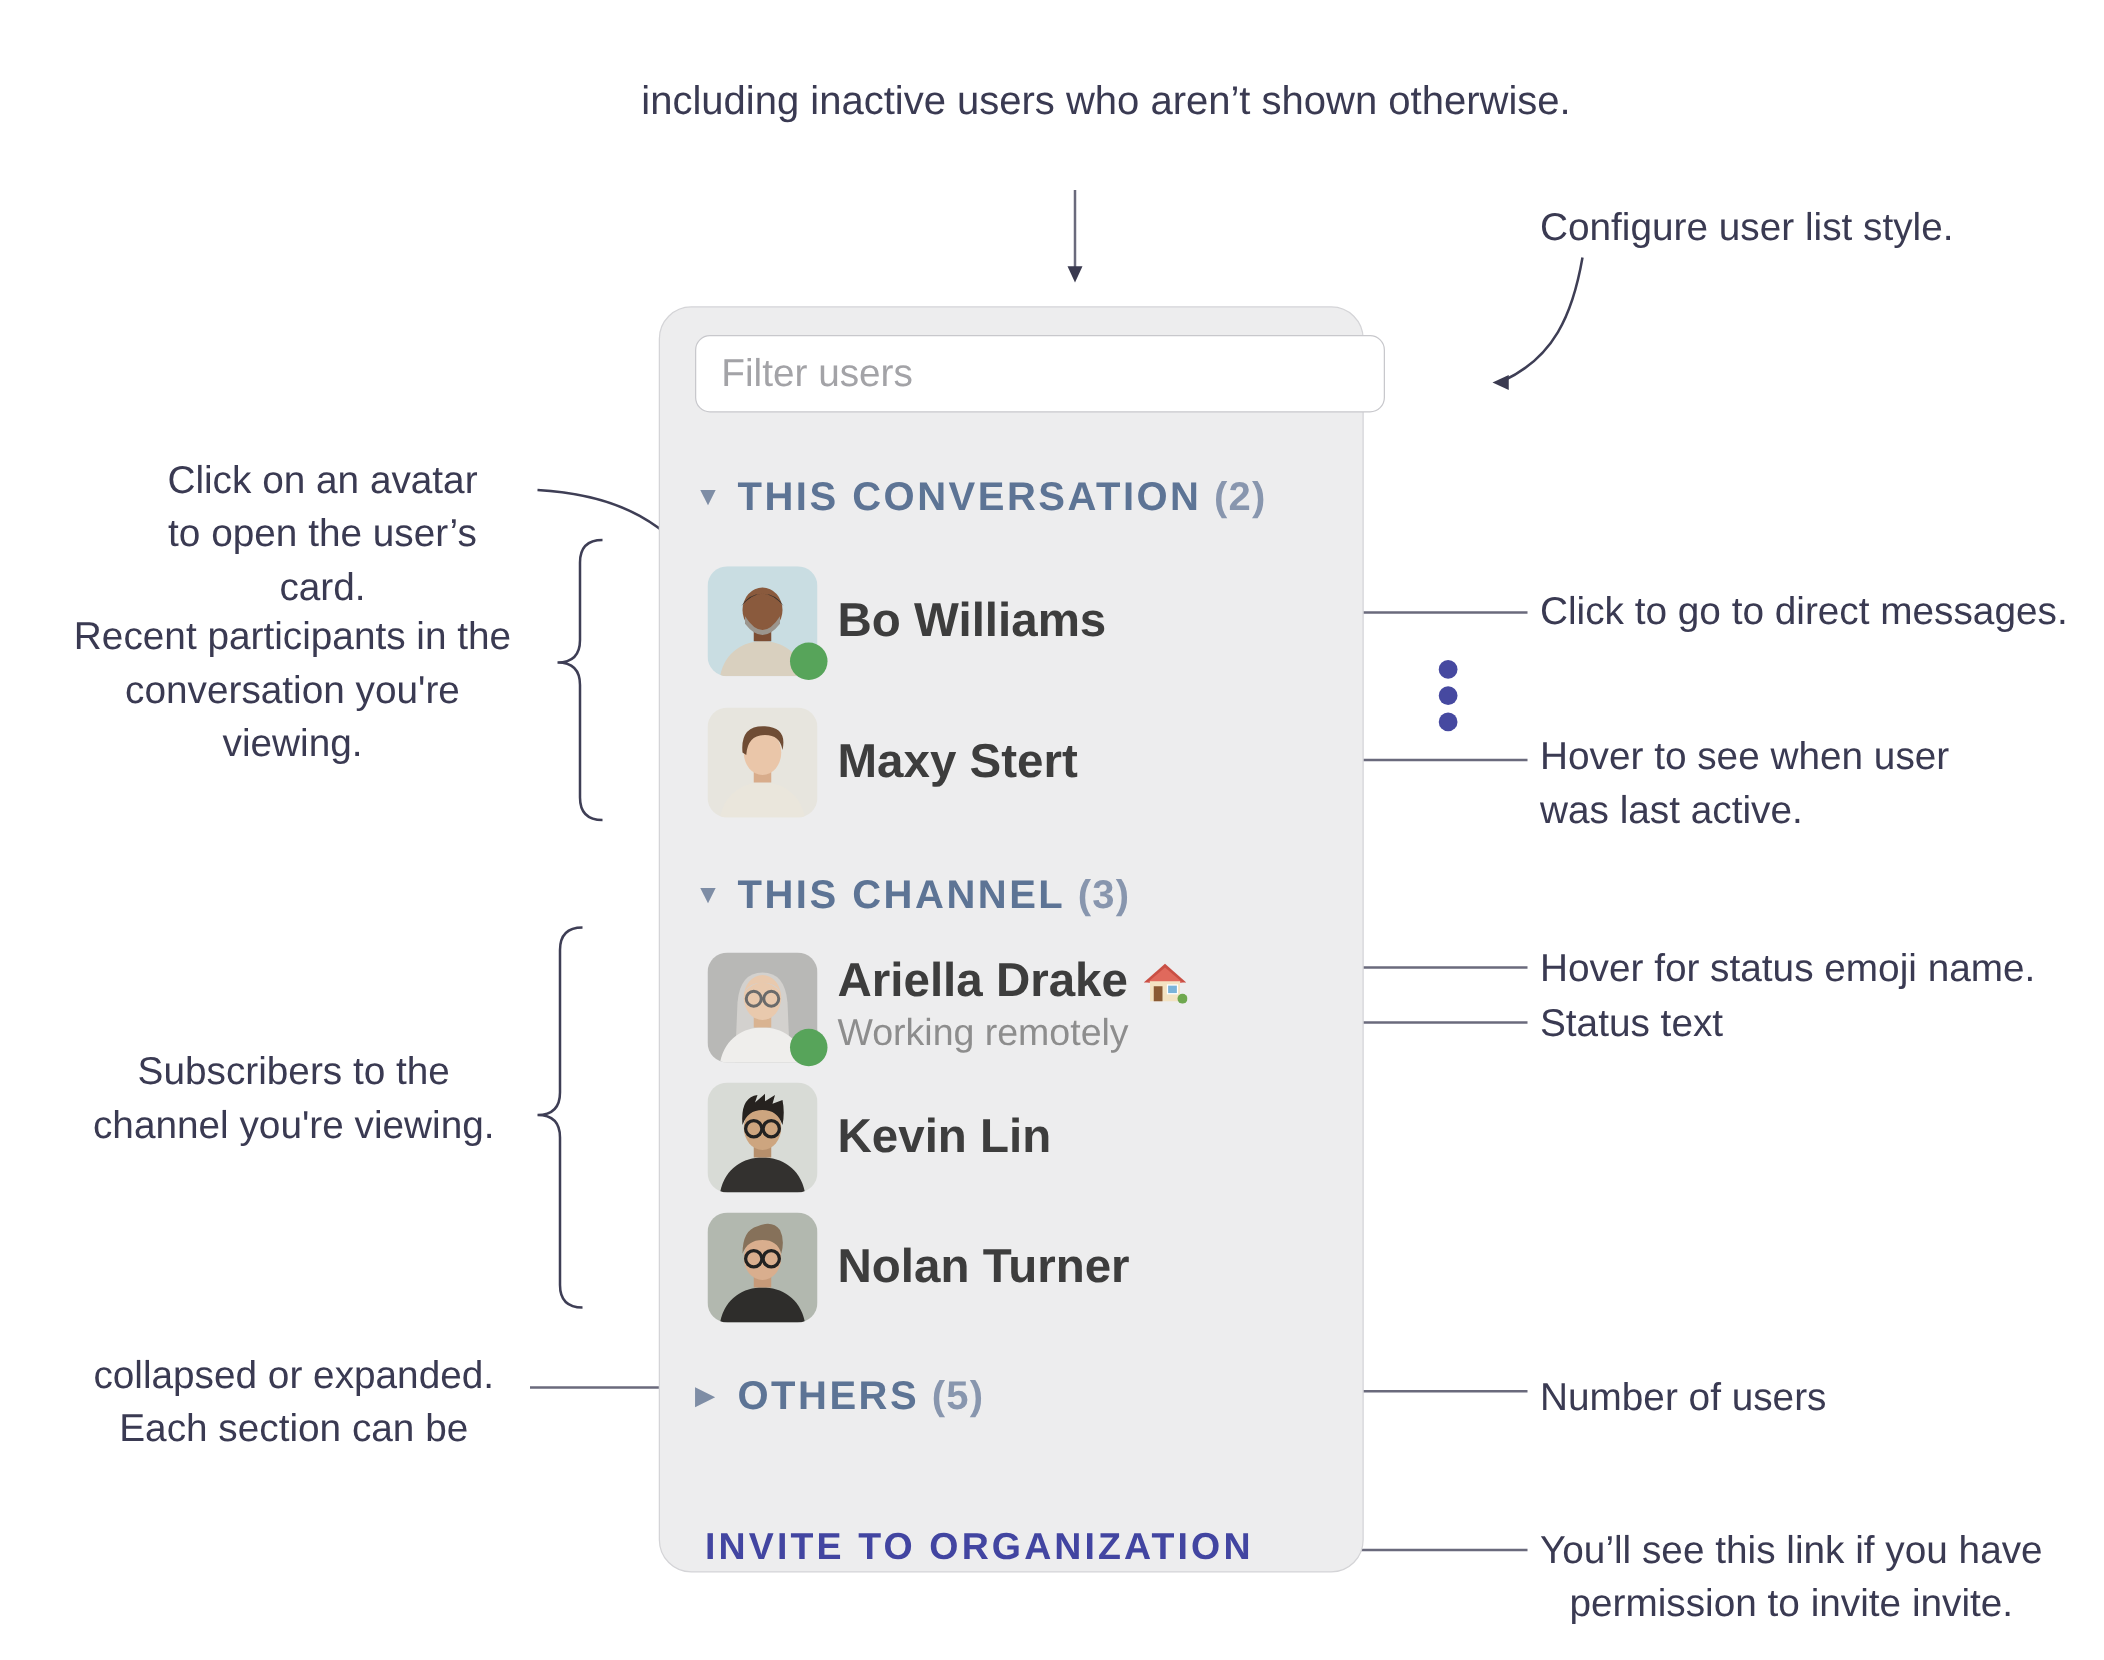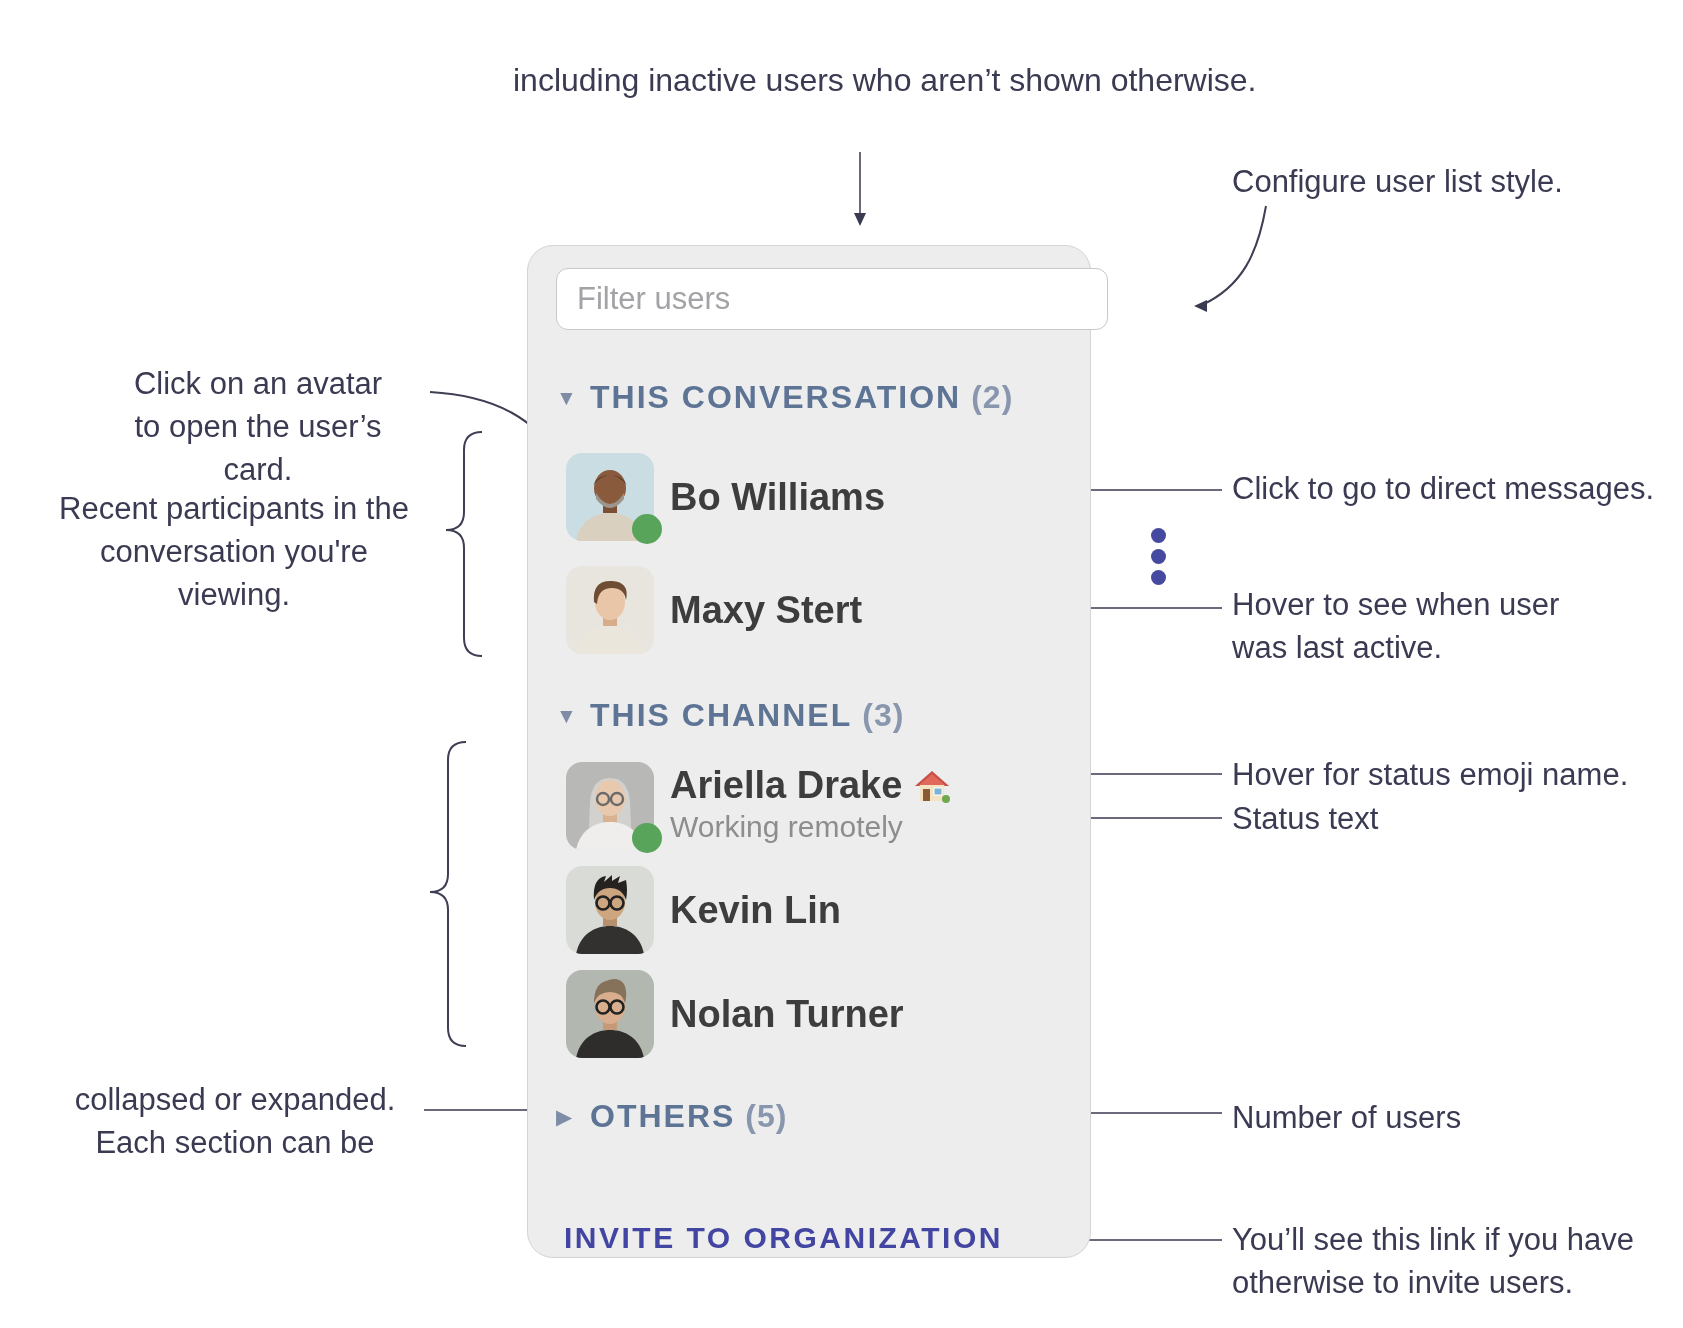--- a/index.html
+++ b/index.html
@@ -132,31 +132,35 @@
 
   <div class="abs note" style="left:1232px; top:583px;">
     <div>Hover to see when user</div>
     <div>was last active.</div>
   </div>
 
   <div class="abs note" style="left:1232px; top:753px;">Hover for status emoji name.</div>
 
   <div class="abs note" style="left:1232px; top:797px;">Status text</div>
 
+  <div class="abs note right-align" style="left:60px; top:835px; width:350px;">
+    <div>Subscribers to the</div>
+    <div>channel you're viewing.</div>
+  </div>
 
   <div class="abs note right-align" style="left:60px; top:1078px; width:350px;">
     <div>collapsed or expanded.</div>
     <div>Each section can be</div>
   </div>
 
   <div class="abs note" style="left:1232px; top:1096px;">Number of users</div>
 
-  <div class="abs note" style="left:1232px; top:1218px;">
+  <div class="abs note" style="left:1232px; top:1218px;text-align:center;">
     <div>You’ll see this link if you have</div>
-    <div>otherwise to invite users.</div>
+    <div>permission to invite invite.</div>
   </div>
 
   <div id="panel">
 
     <input id="filter-input" type="text" placeholder="Filter users" style="">
 
     <button id="kebab" title="">
       <span class="kebab-dot"></span>
       <span class="kebab-dot"></span>
       <span class="kebab-dot"></span>

